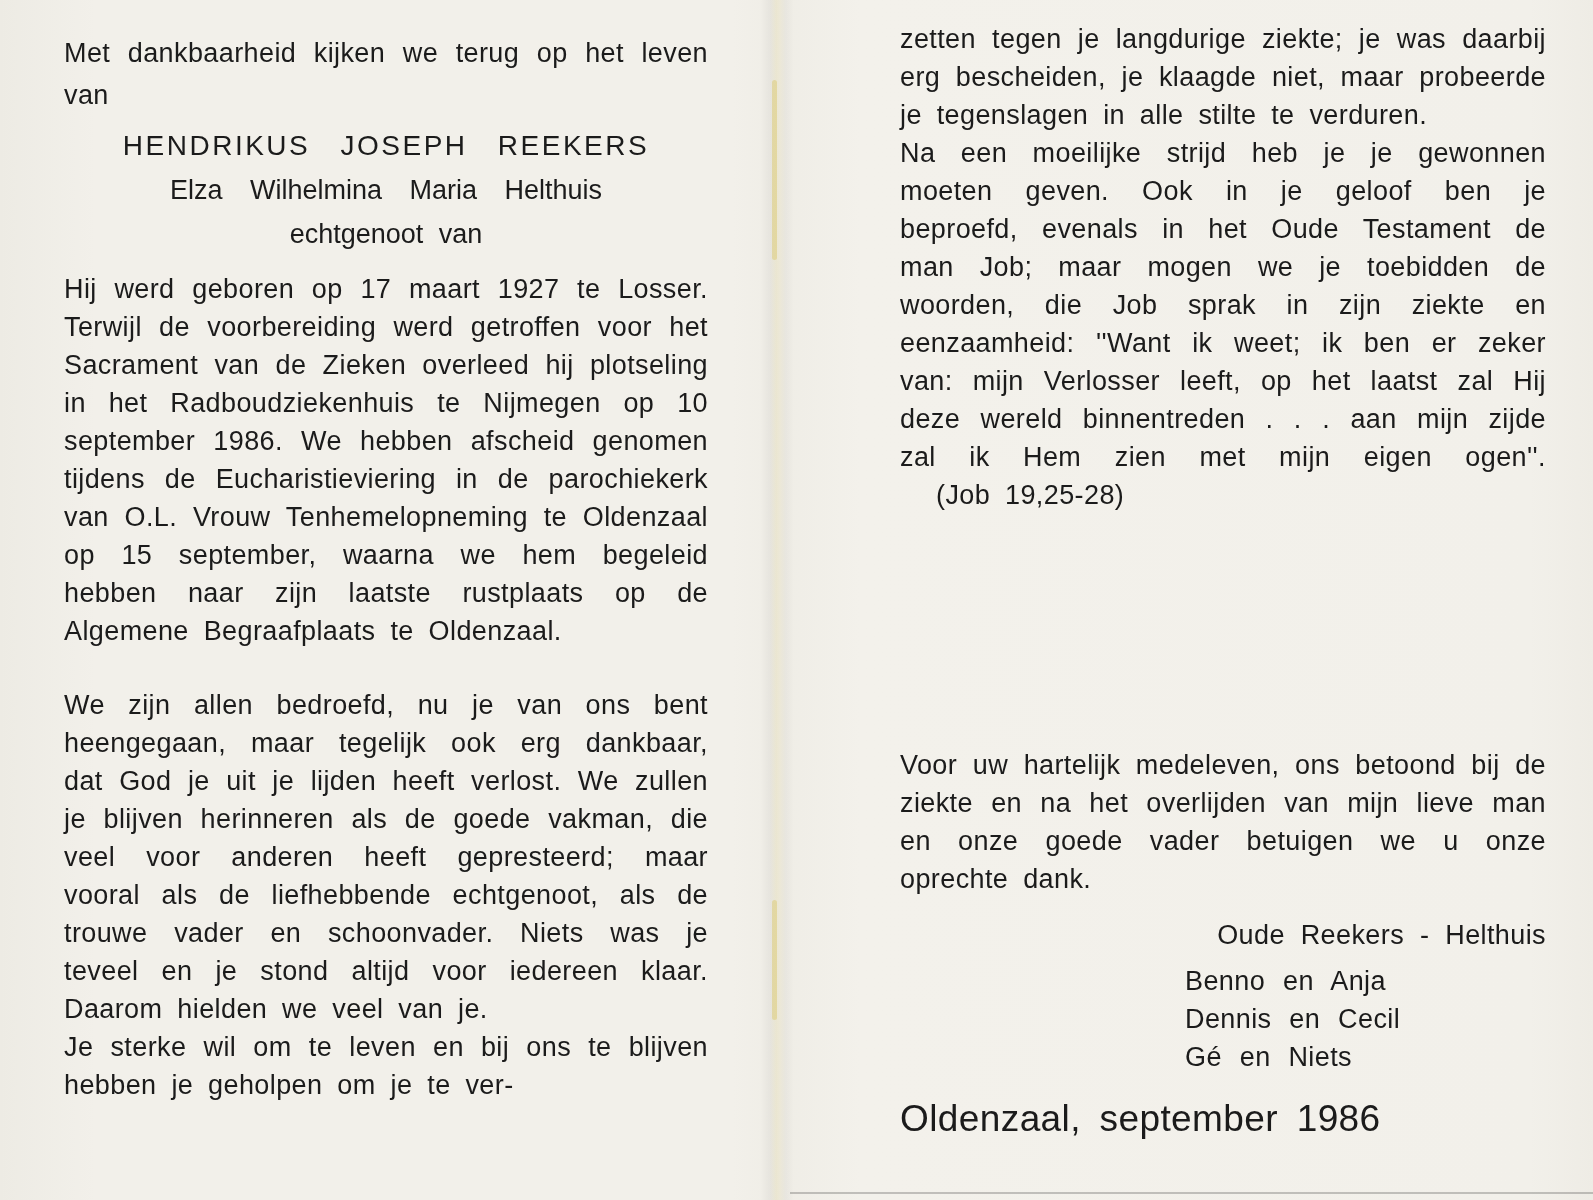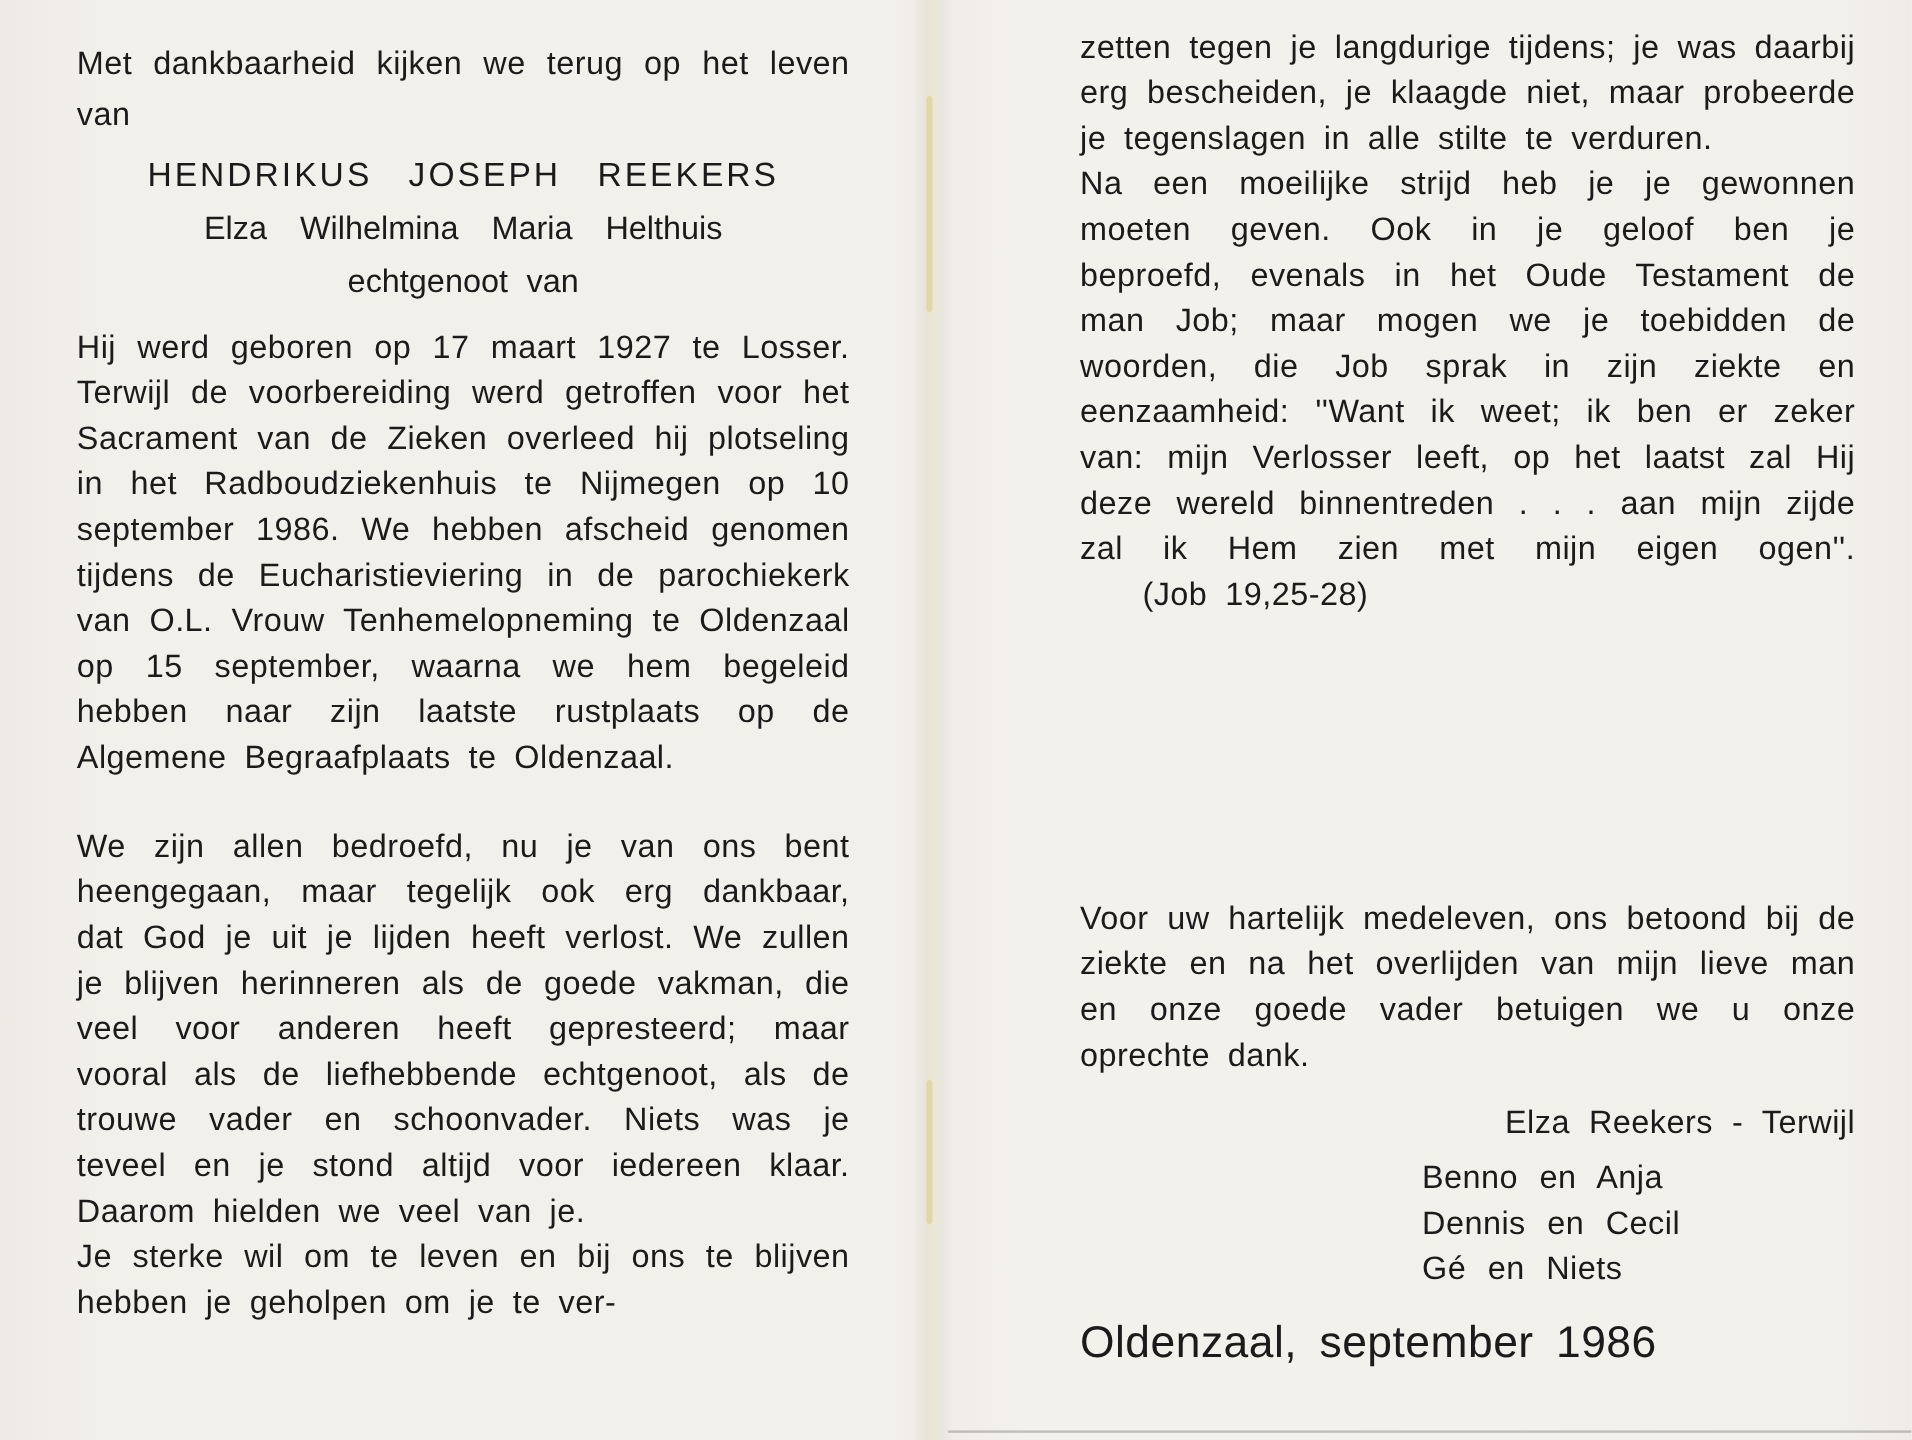--- a/index.html
+++ b/index.html
@@ -122,21 +122,21 @@
   }
   .closing-line {
     margin-top: 24px;
     font-size: 37px;
     line-height: 38px;
     letter-spacing: 0.4px;
     word-spacing: 8px;
   }
   .bible-ref {
     display: inline-block;
-    margin-left: 52px;
+    margin-left: 36px;
     white-space: nowrap;
   }
 </style>
 </head>
 <body>
 
 <div class="scan-bg"></div>
 <div class="page-fold"></div>
 <div class="fold-mark m1"></div>
 <div class="fold-mark m2"></div>
@@ -152,27 +152,27 @@
   <div class="centered-line relation-line">echtgenoot van</div>
 
   <p class="body-text bio-paragraph">Hij werd geboren op 17 maart 1927 te Losser. Terwijl de voorbereiding werd getroffen voor het Sacrament van de Zieken overleed hij plotseling in het Radboudziekenhuis te Nijmegen op 10 september 1986. We hebben afscheid genomen tijdens de Eucharistieviering in de parochiekerk van O.L. Vrouw Tenhemelopneming te Oldenzaal op 15 september, waarna we hem begeleid hebben naar zijn laatste rustplaats op de Algemene Begraafplaats te Oldenzaal.</p>
 
   <p class="body-text memorial-paragraph">We zijn allen bedroefd, nu je van ons bent heengegaan, maar tegelijk ook erg dankbaar, dat God je uit je lijden heeft verlost. We zullen je blijven herinneren als de goede vakman, die veel voor anderen heeft gepresteerd; maar vooral als de liefhebbende echtgenoot, als de trouwe vader en schoonvader. Niets was je teveel en je stond altijd voor iedereen klaar. Daarom hielden we veel van je.</p>
 
   <p class="body-text memorial-continuation">Je sterke wil om te leven en bij ons te blijven hebben je geholpen om je te ver-</p>
 </div>
 
 <div class="page-col right-col">
-  <p class="body-text">zetten tegen je langdurige tijdens; je was daarbij erg bescheiden, je klaagde niet, maar probeerde je tegenslagen in alle stilte te verduren.</p>
+  <p class="body-text">zetten tegen je langdurige ziekte; je was daarbij erg bescheiden, je klaagde niet, maar probeerde je tegenslagen in alle stilte te verduren.</p>
 
   <p class="body-text"><span>Na een moeilijke strijd heb je je gewonnen moeten geven. Ook in je geloof ben je beproefd, evenals in het Oude Testament de man Job; maar mogen we je toebidden de woorden, die Job sprak in zijn ziekte en eenzaamheid: ''Want ik weet; ik ben er zeker van: mijn Verlosser leeft, op het laatst zal Hij deze wereld binnentreden . . . aan mijn zijde zal ik Hem zien met mijn eigen ogen''.</span><span class="bible-ref">(Job 19,25-28)</span></p>
 
   <p class="body-text ack-paragraph">Voor uw hartelijk medeleven, ons betoond bij de ziekte en na het overlijden van mijn lieve man en onze goede vader betuigen we u onze oprechte dank.</p>
 
-  <div class="signature-name">Elza Reekers - Terwijl</div>
+  <div class="signature-name">Oude Reekers - Helthuis</div>
 
   <ul class="family-names">
     <li>Benno  en  Anja</li>
     <li>Dennis  en  Cecil</li>
     <li>Gé  en  Niets</li>
   </ul>
 
   <div class="closing-line">Oldenzaal,  september  1986</div>
 </div>
 

